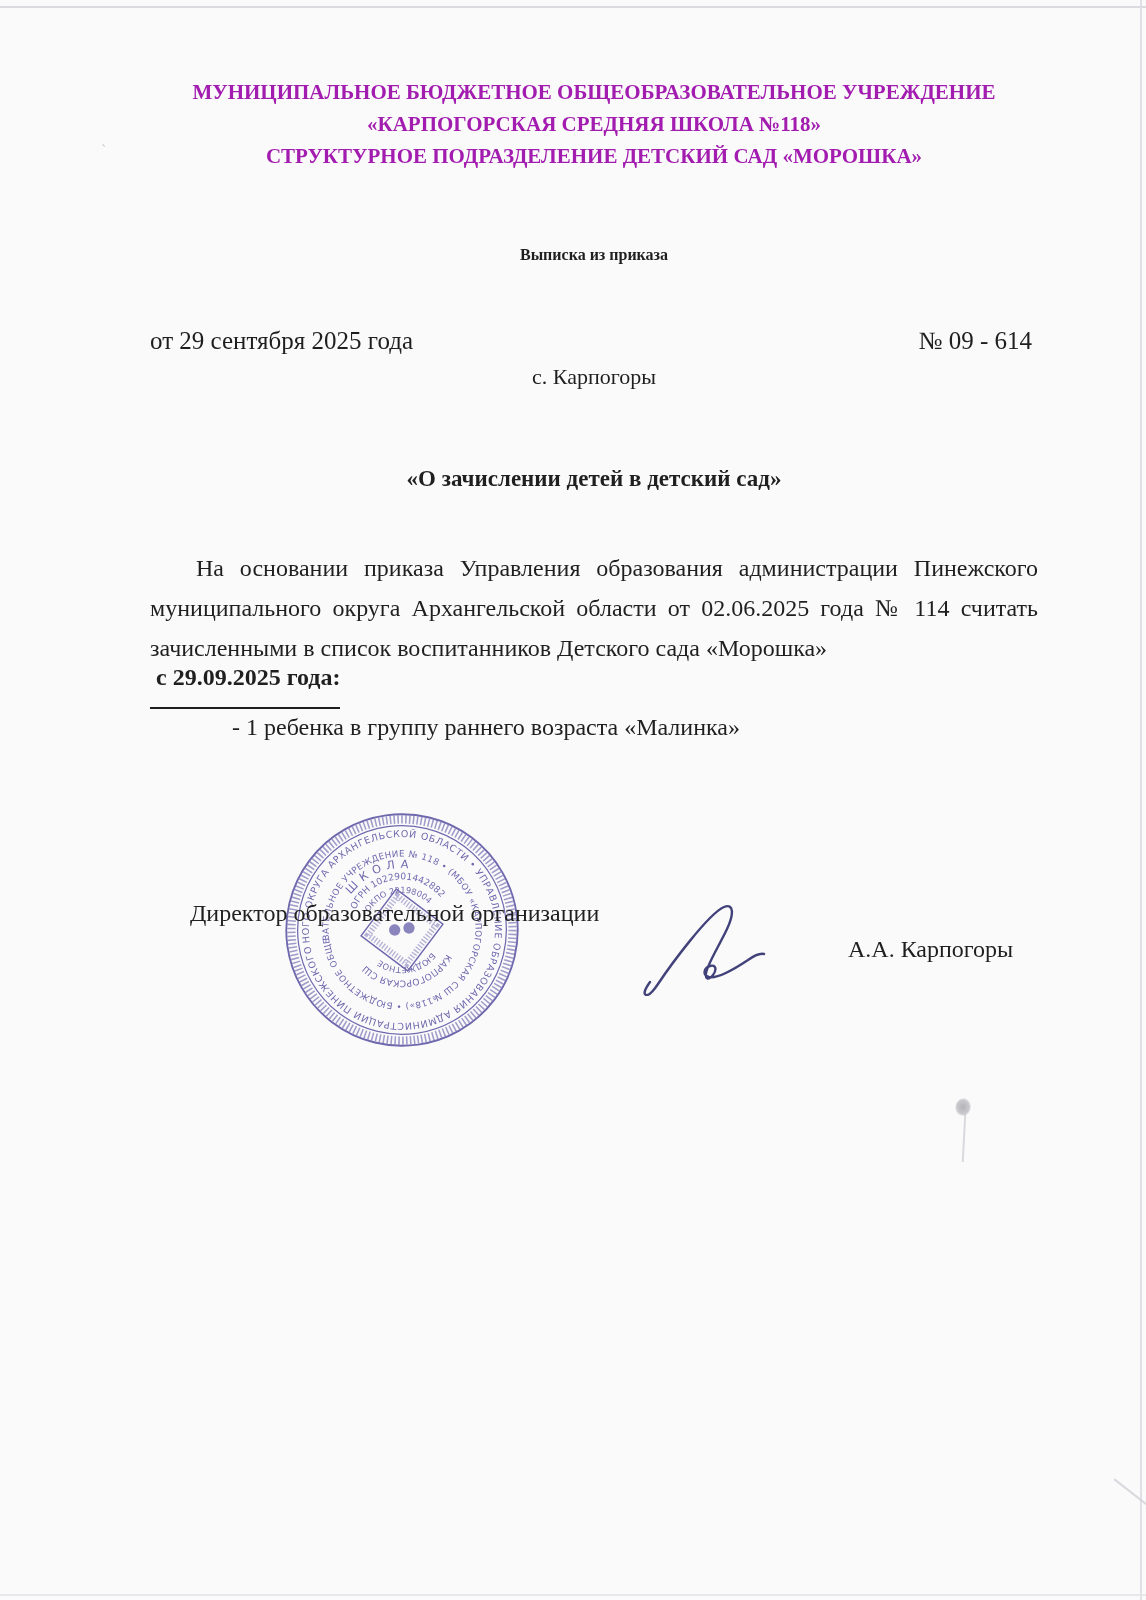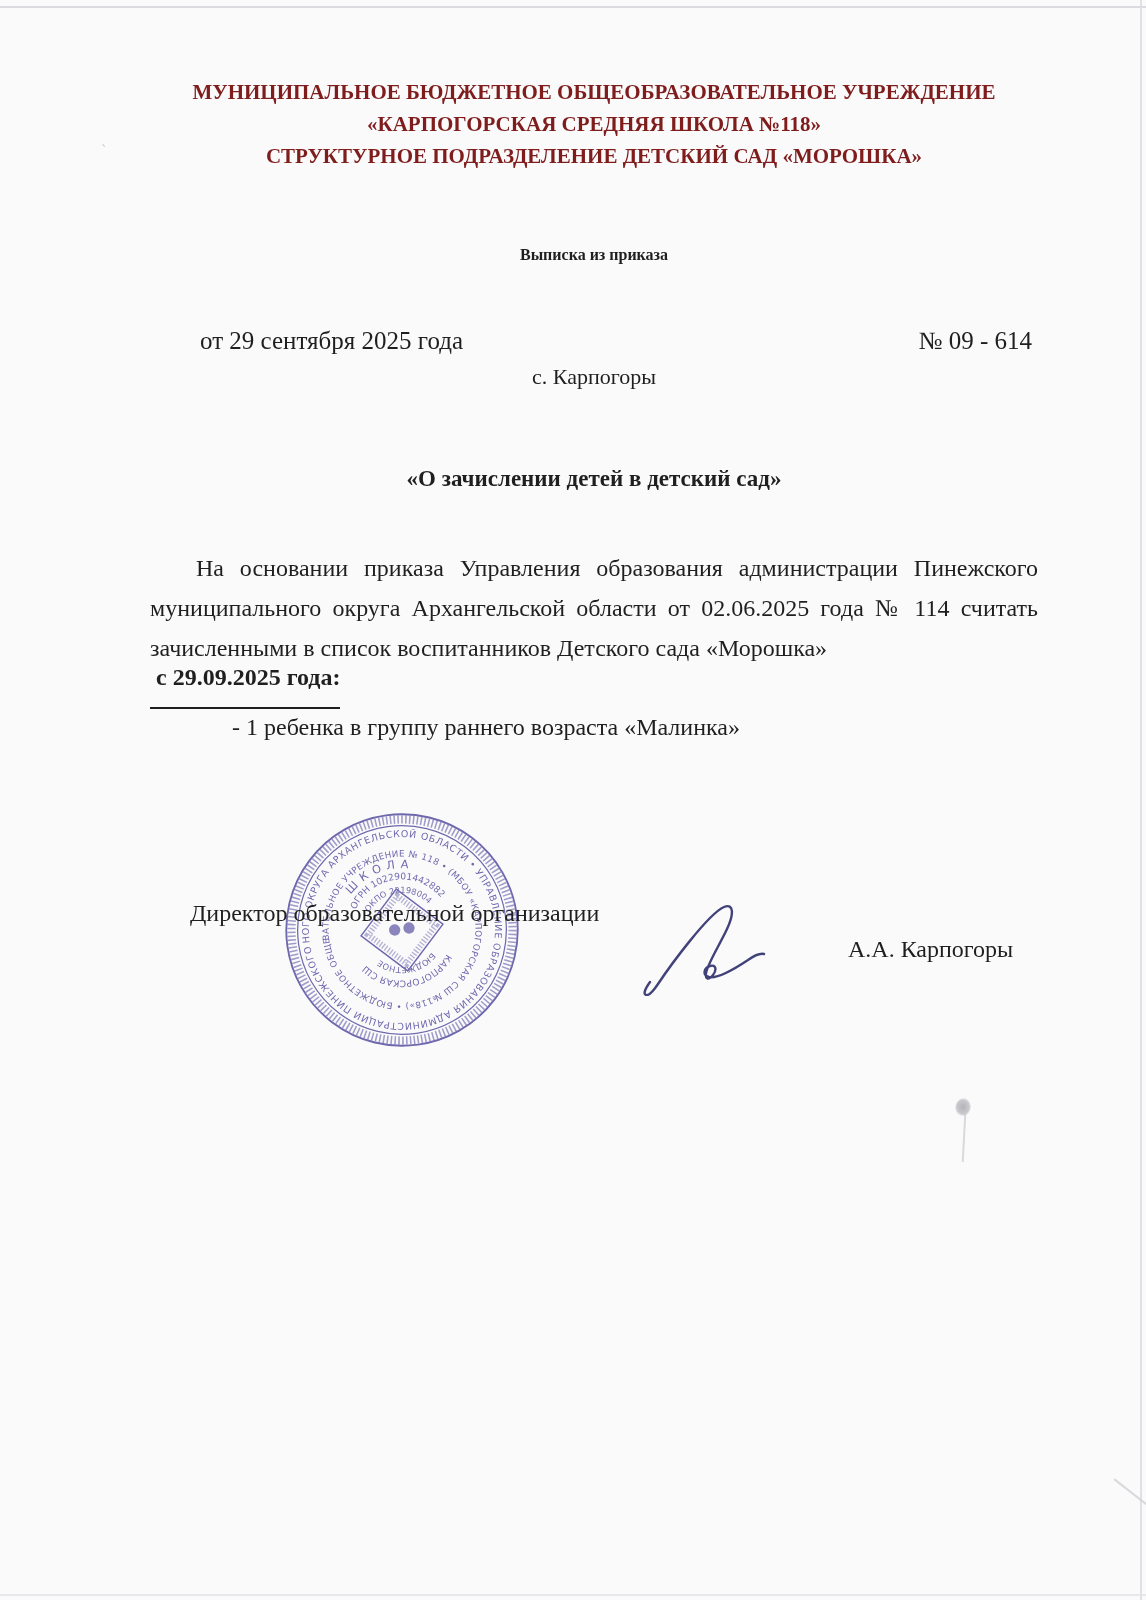--- a/index.html
+++ b/index.html
@@ -16,24 +16,24 @@
   .scan-top-edge { position:absolute; left:0; top:6px; width:100%; height:2px; background:#d2d2d8; opacity:.8; }
   .scan-right-edge { position:absolute; right:4px; top:0; width:2px; height:100%; background:#dddde3; opacity:.9; }
   .scan-bottom-edge { position:absolute; left:0; bottom:4px; width:100%; height:2px; background:#e4e4e9; opacity:.8; }
   .scan-corner-diag { position:absolute; left:1108px; top:1496px; width:58px; height:2px; background:#cfcfd6; transform:rotate(38deg); opacity:.8; }
   .scan-speck { position:absolute; left:101px; top:142px; width:8px; height:12px; color:#8a8a92; font-size:16px; opacity:.45; }
   .smudge { position:absolute; left:955px; top:1098px; width:16px; height:18px; background:radial-gradient(ellipse at center,#84848c 0%,#a9a9b0 55%,transparent 75%); border-radius:60% 40% 55% 45%; opacity:.6; }
   .smudge-tail { position:absolute; left:963px; top:1114px; width:1.5px; height:48px; background:#b7b7bf; opacity:.5; transform:rotate(3deg); }
 
   .content { position:absolute; left:150px; width:888px; }
 
-  .org-header { top:76px; text-align:center; font-weight:bold; font-size:21px; line-height:32px; color:#7f1d1d; }
+  .org-header { top:76px; text-align:center; font-weight:bold; font-size:21px; line-height:32px; color:#a21caf; }
   .doc-title  { top:246px; text-align:center; font-weight:bold; font-size:16px; }
   .date-row   { top:327px; display:flex; justify-content:space-between; font-size:25px; }
-  .date-row .d { margin-left:50px; }
+  .date-row .d { }
   .date-row .n { margin-right:6px; }
   .place-row  { top:364px; text-align:center; font-size:22px; }
   .subject-row{ top:466px; text-align:center; font-weight:bold; font-size:23px; }
 
   .body-par { top:548px; font-size:24px; line-height:40px; }
   .body-line { width:888px; }
   .body-line.j { text-align:justify; text-align-last:justify; }
   .body-line.indent { text-indent:46px; }
 
   .effective-row { top:664px; font-size:24px; font-weight:bold; }

